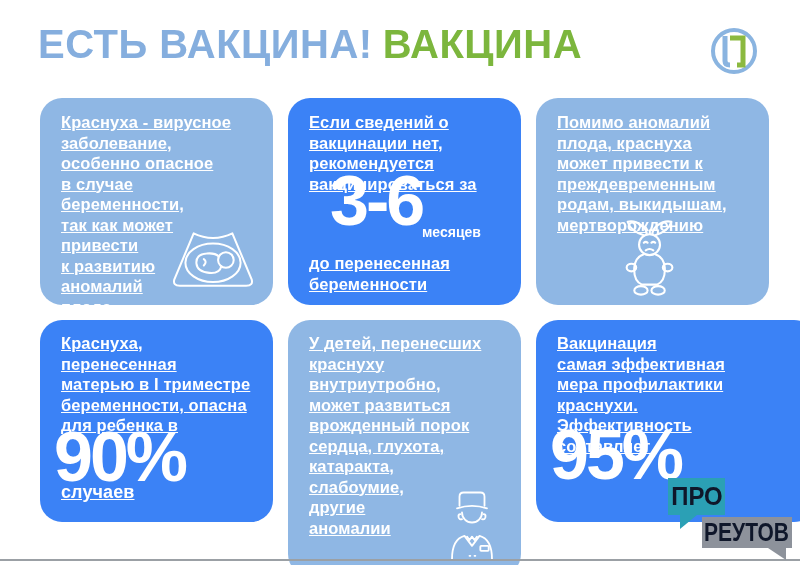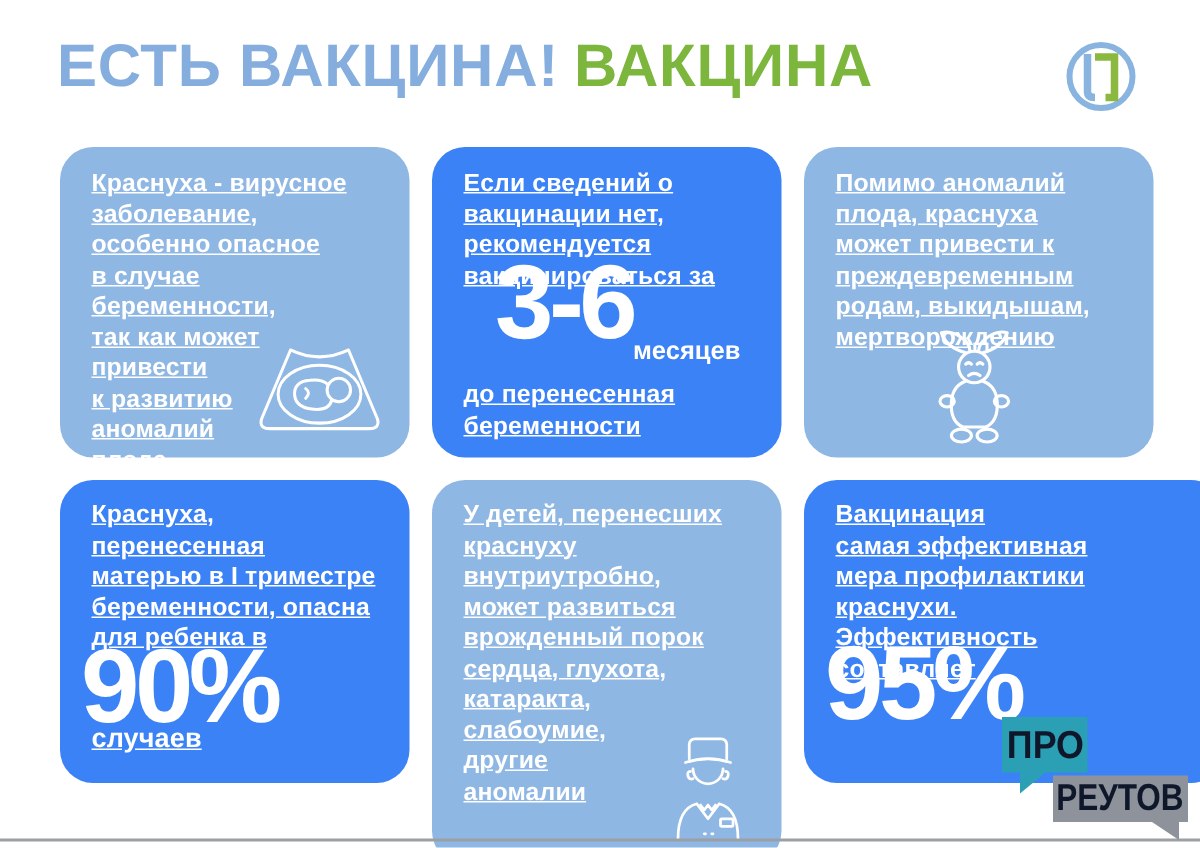--- a/index.html
+++ b/index.html
@@ -42,21 +42,21 @@
   .big-num{
     position:absolute;left:14px;
     font-size:70px;line-height:70px;font-weight:800;letter-spacing:-3px;
     white-space:nowrap;
   }
   .c2 .big-num{top:68px;margin-left:28px;}
   .c4 .big-num{top:102px;}
   .c6 .big-num{top:100px;}
   .big-unit{
     position:absolute;left:134px;top:126px;
-    font-size:17px;font-weight:700;
+    font-size:14px;font-weight:700;
   }
   .c2-outro{top:155px;}
   .c4-outro{top:162px;font-size:18px;}
 
   .card-icon{position:absolute;}
   .icon-ultrasound{right:14px;bottom:12px;width:92px;height:66px;}
   .icon-rabbit{left:50%;transform:translateX(-56%);bottom:7px;width:58px;height:80px;}
   .icon-doctor{right:24px;bottom:14px;width:50px;height:74px;}
 
   

